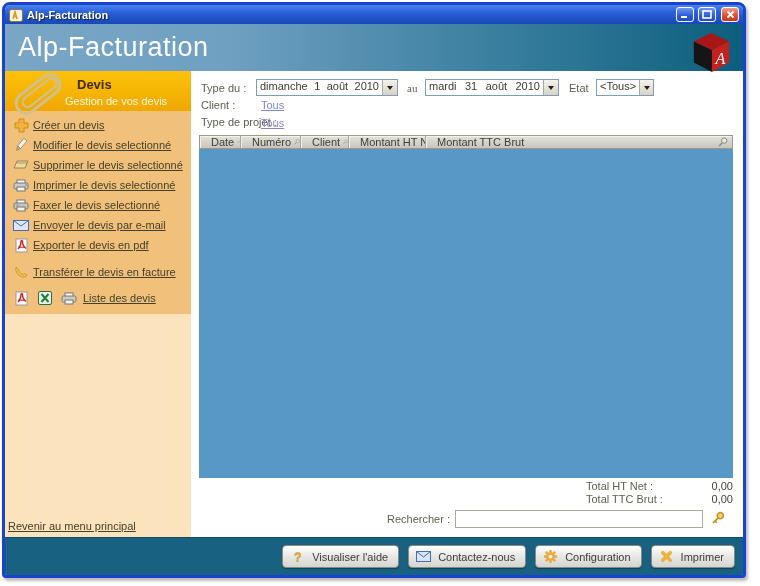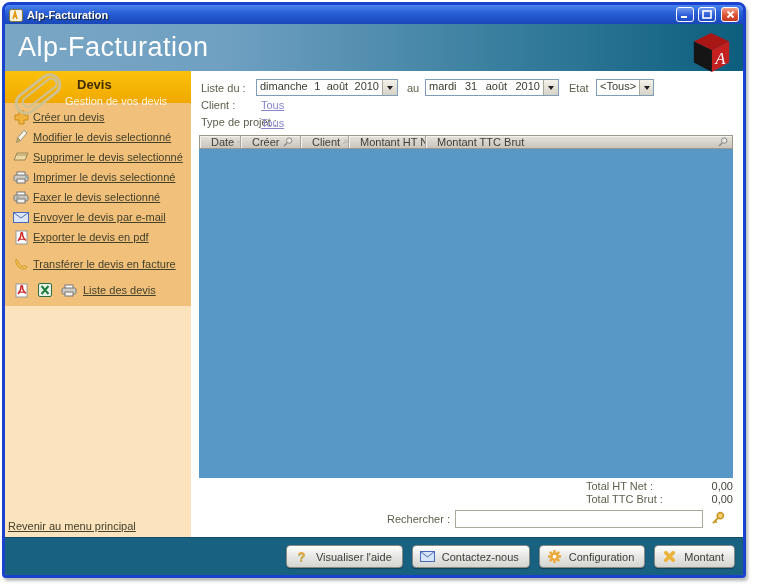--- a/index.html
+++ b/index.html
@@ -23,21 +23,21 @@
 
   
   .appheader { height:47px; background:linear-gradient(90deg,#7AA6C4 0%,#6FA0C2 30%,#2E7797 75%,#0D5E7E 100%);
     display:flex; align-items:center; padding-left:13px; }
   .appheader .bigtitle { color:#fff; font-size:27px; letter-spacing:.5px; }
   .cube-logo { position:absolute; right:11px; top:25px; width:42px; height:46px; z-index:6; }
 
   
   .middle { display:flex; height:466px; }
   .sidebar { width:186px; display:flex; flex-direction:column; background:#FBE3BD; }
-  .side-head { height:32px; background:linear-gradient(#FCC10A,#F0A800); position:relative; }
+  .side-head { height:40px; background:linear-gradient(#FCC10A,#F0A800); position:relative; }
   .side-head .sh-title { position:absolute; left:72px; top:6px; font-size:13px; font-weight:bold; color:#3F2D00; }
   .side-head .sh-sub { position:absolute; left:60px; top:24px; font-size:11px; color:#FFF6E2; }
   .paperclip { position:absolute; left:2px; top:1px; width:62px; height:44px; transform:rotate(-8deg); }
 
   .side-menu { background:#F1C17C; padding:4px 0 6px 0; }
   .mi { display:flex; align-items:center; height:20px; padding-left:7px; gap:3px; cursor:pointer; }
   .mi.gap7 { margin-top:7px; }
   .mi.gap6 { margin-top:6px; }
   .mi .ic { width:18px; height:16px; display:flex; align-items:center; justify-content:center; flex:0 0 auto; }
   .mi a, .side-rest a { font-size:11px; color:#44412B; text-decoration:underline; }
@@ -249,36 +249,36 @@
           </div>
         </div>
 
         <div class="side-rest">
           <a class="back-link">Revenir au menu principal</a>
         </div>
       </div>
 
       <div class="main">
 
-        <span class="flbl" style="left:10px; top:11px;">Liste du :</span>
+        <span class="flbl" style="left:10px; top:11px;">Type du :</span>
         <div class="combo" style="left:65px; top:8px; width:142px;">
           <span class="cfield">
             <span>dimanche</span>
               <span class="sp"></span>
             <span>1</span>
               <span class="sp"></span>
             <span>août</span>
               <span class="sp"></span>
             <span>2010</span>
           </span>
           <span class="combo-btn">
               <span class="dd-arrow"></span>
             </span>
         </div>
-        <span class="flbl" style="left:216px; top:11px;">au</span>
+        <span class="flbl" style="left:216px; top:11px;font-family:Liberation Serif, serif;">au</span>
         <div class="combo" style="left:234px; top:8px; width:134px;">
           <span class="cfield">
             <span>mardi</span>
               <span class="sp"></span>
             <span>31</span>
               <span class="sp"></span>
             <span>août</span>
               <span class="sp"></span>
             <span>2010</span>
           </span>
@@ -304,21 +304,21 @@
 
         <div class="grid-head">
           <div class="gh-cell" style="width:41px;">
             <span>Date</span>
             <svg width="10" height="10" viewBox="0 0 10 10">
                 <circle cx="6.2" cy="3.6" r="2.7" fill="rgba(255,255,255,.4)" stroke="#8A8A82"></circle>
                 <line x1="4.1" y1="5.9" x2="1" y2="9" stroke="#8A8A82" stroke-width="1.4"></line>
               </svg>
           </div>
           <div class="gh-cell" style="width:60px;">
-            <span>Créer</span>
+            <span>Numéro</span>
             <svg width="10" height="10" viewBox="0 0 10 10">
                 <circle cx="6.2" cy="3.6" r="2.7" fill="rgba(255,255,255,.4)" stroke="#8A8A82"></circle>
                 <line x1="4.1" y1="5.9" x2="1" y2="9" stroke="#8A8A82" stroke-width="1.4"></line>
               </svg>
           </div>
           <div class="gh-cell" style="width:48px;">
             <span>Client</span>
             <svg width="10" height="10" viewBox="0 0 10 10">
                 <circle cx="6.2" cy="3.6" r="2.7" fill="rgba(255,255,255,.4)" stroke="#8A8A82"></circle>
                 <line x1="4.1" y1="5.9" x2="1" y2="9" stroke="#8A8A82" stroke-width="1.4"></line>
@@ -396,18 +396,18 @@
           </svg>
         </span>
         <span>Configuration</span>
       </div>
       <div class="fbtn">
         <span class="fic">
           <svg width="13" height="13" viewBox="0 0 14 14">
               <path d="M3 3 L11 11 M11 3 L3 11" stroke="#EBB33C" stroke-width="4" stroke-linecap="round"></path>
             </svg>
         </span>
-        <span>Montant</span>
+        <span>Imprimer</span>
       </div>
     </div>
 
   </div>
 </div>
 
 </body></html>

